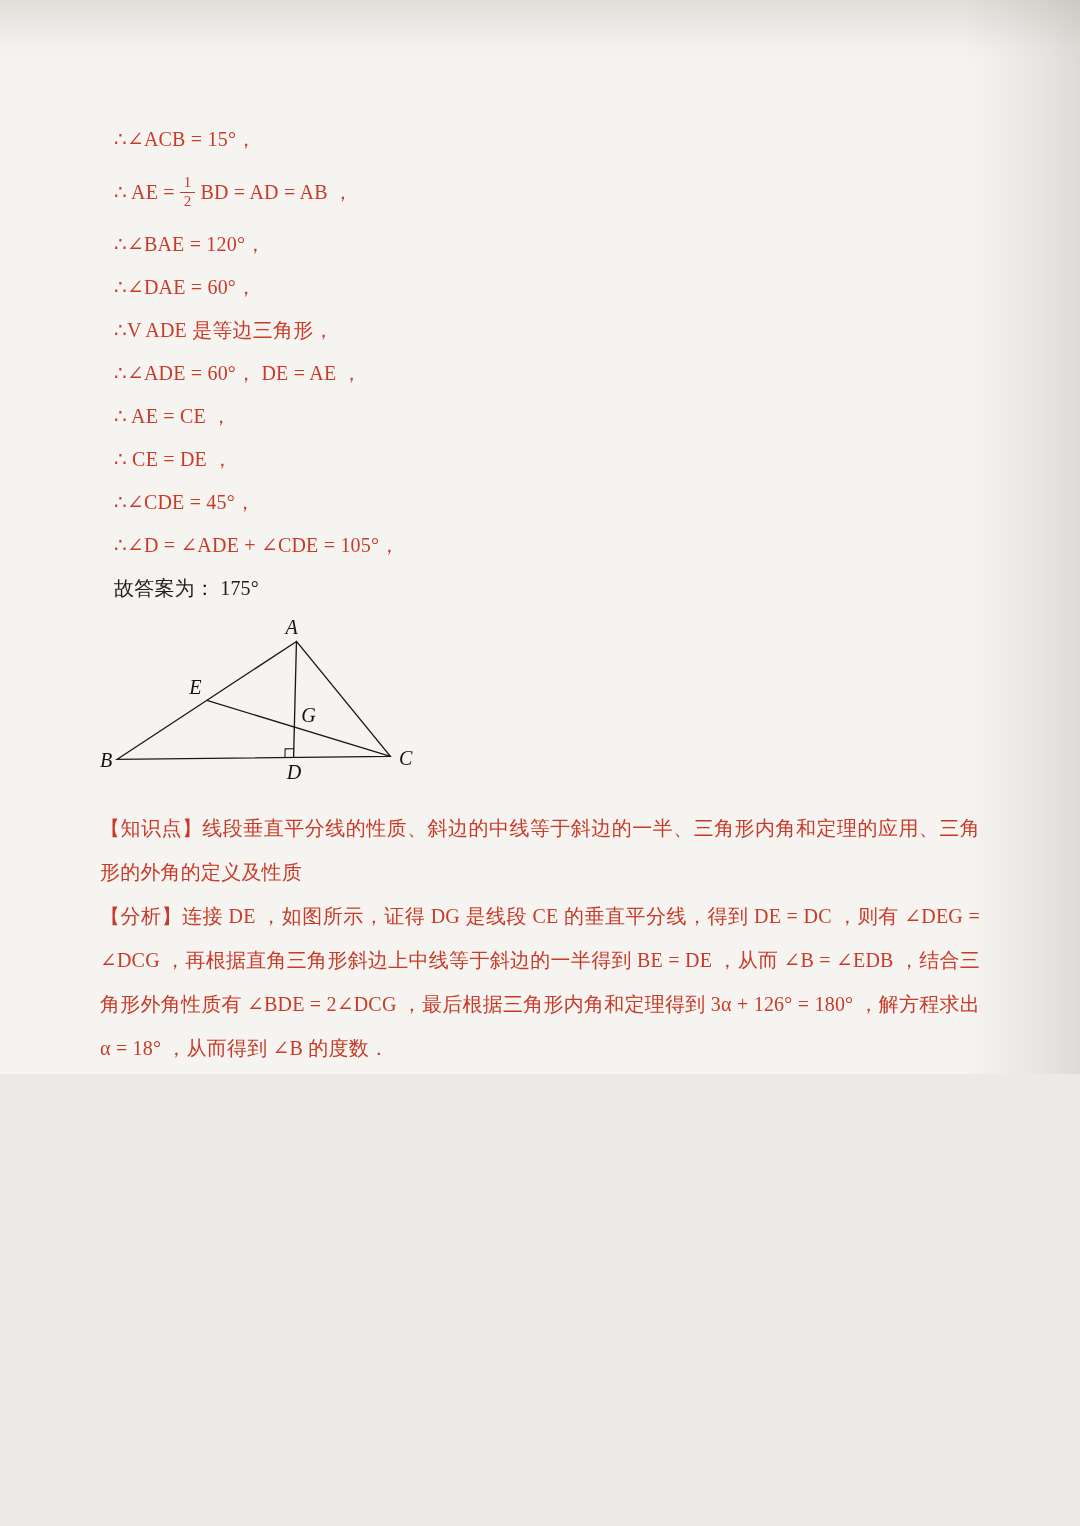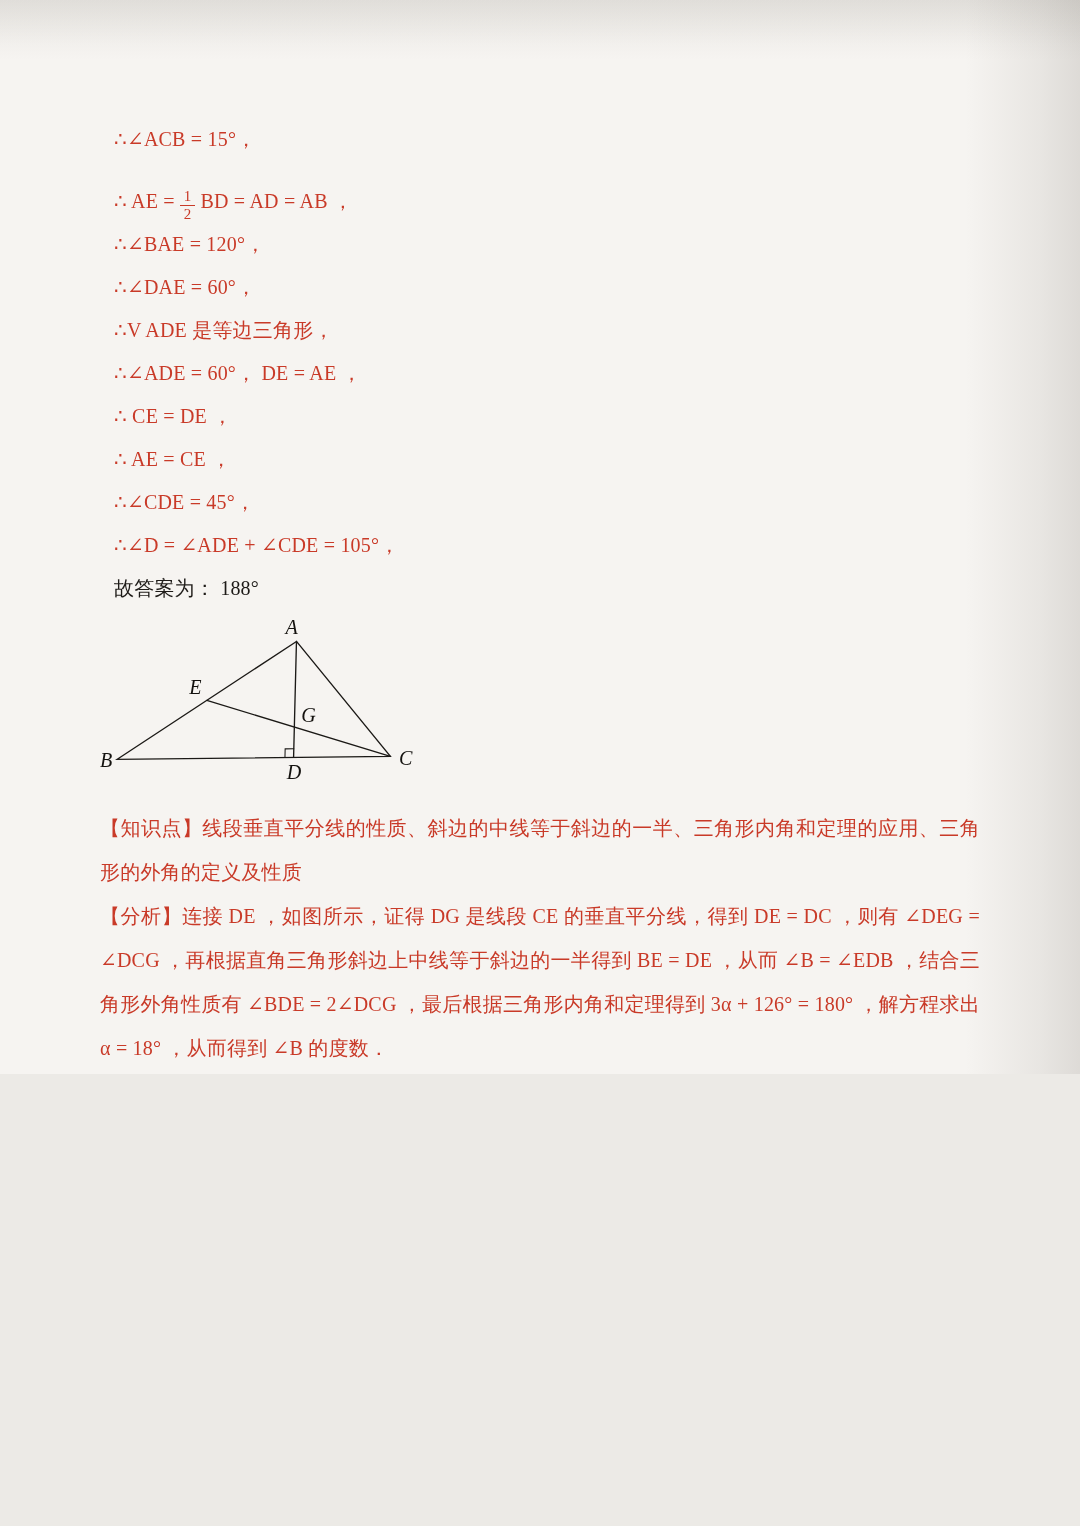--- a/index.html
+++ b/index.html
@@ -20,21 +20,21 @@
     content:""; position:absolute; top:0; left:0; width:100%; height:60px;
     background:linear-gradient(180deg, rgba(110,104,96,0.10), rgba(110,104,96,0));
     pointer-events:none;
   }
 
   .content { position:absolute; left:100px; top:118px; width:880px; }
 
   .pl { font-size:20px; line-height:43px; color:#c93a28; padding-left:14px; letter-spacing:.2px; }
   .pl.black { color:#1e1b18; }
 
-  .frac-line { display:flex; align-items:flex-end; height:62px; }
+  .frac-line { display:flex; align-items:center; height:62px; }
   .frac { display:inline-flex; flex-direction:column; align-items:center; margin:0 5px; font-size:15px; line-height:1.15; }
   .frac .den { border-top:1.2px solid currentColor; padding:0 4px; }
 
   .q { font-size:20px; line-height:41px; color:#1e1b18; letter-spacing:.2px; }
   .q.first { margin-top:10px; }
   .q.second { padding-left:14px; }
 
   .figure-wrap { margin:10px 0 4px 0; }
   svg text { font-family:"Liberation Serif","DejaVu Serif",serif; font-style:italic; font-size:21px; fill:#14120f; }
 
@@ -58,25 +58,25 @@
           <span class="num">1</span>
           <span class="den">2</span>
         </span>
         <span>BD = AD = AB ，</span>
       </p>
 
       <p class="pl">∴∠BAE = 120°，</p>
       <p class="pl">∴∠DAE = 60°，</p>
       <p class="pl">∴V ADE 是等边三角形，</p>
       <p class="pl">∴∠ADE = 60°， DE = AE ，</p>
+      <p class="pl">∴ AE = CE ，</p>
       <p class="pl">∴ CE = DE ，</p>
-      <p class="pl">∴ AE = CE ，</p>
       <p class="pl">∴∠CDE = 45°，</p>
       <p class="pl">∴∠D = ∠ADE + ∠CDE = 105°，</p>
-      <p class="pl black">故答案为： 188°</p>
+      <p class="pl black">故答案为： 175°</p>
     </div>
 
 
     <div class="figure-wrap">
       <svg width="345" height="178" viewBox="0 0 360 185">
         <g stroke="#1b1916" stroke-width="1.4" fill="none" stroke-linecap="round">
 
           <path d="M205 22 L18 145 L303 142 Z"></path>
 
           <path d="M205 22 L202 143"></path>

